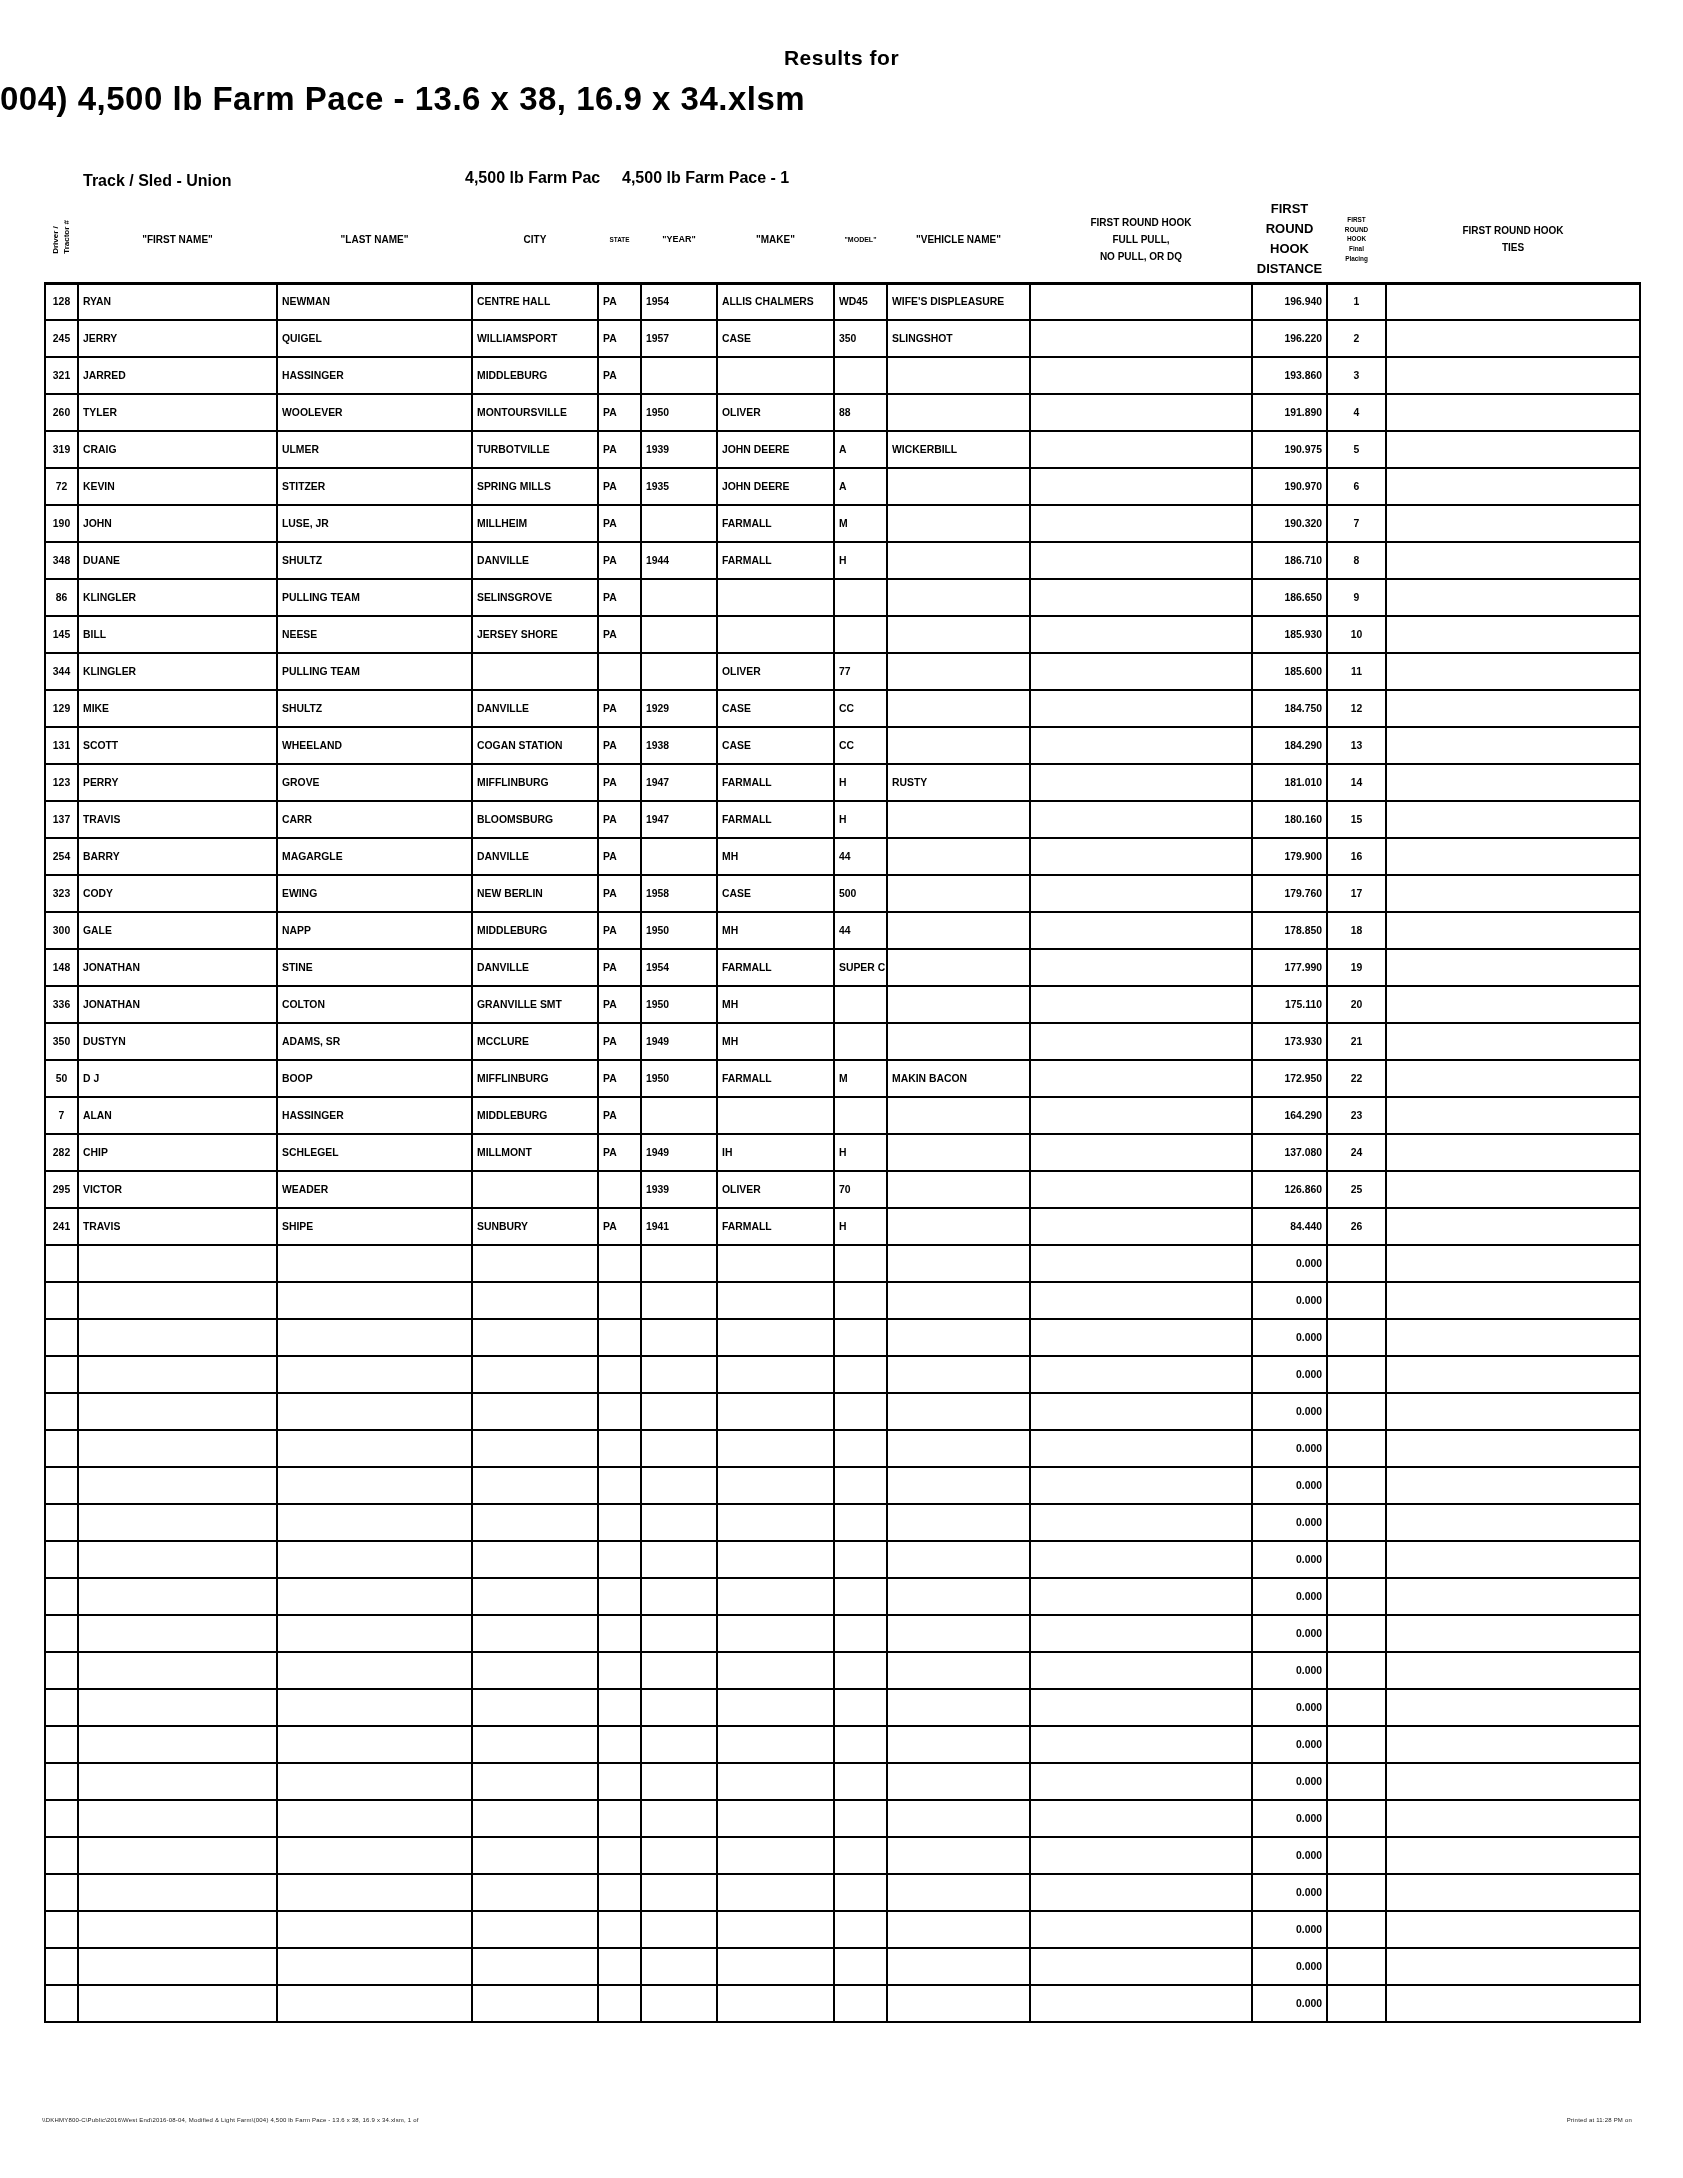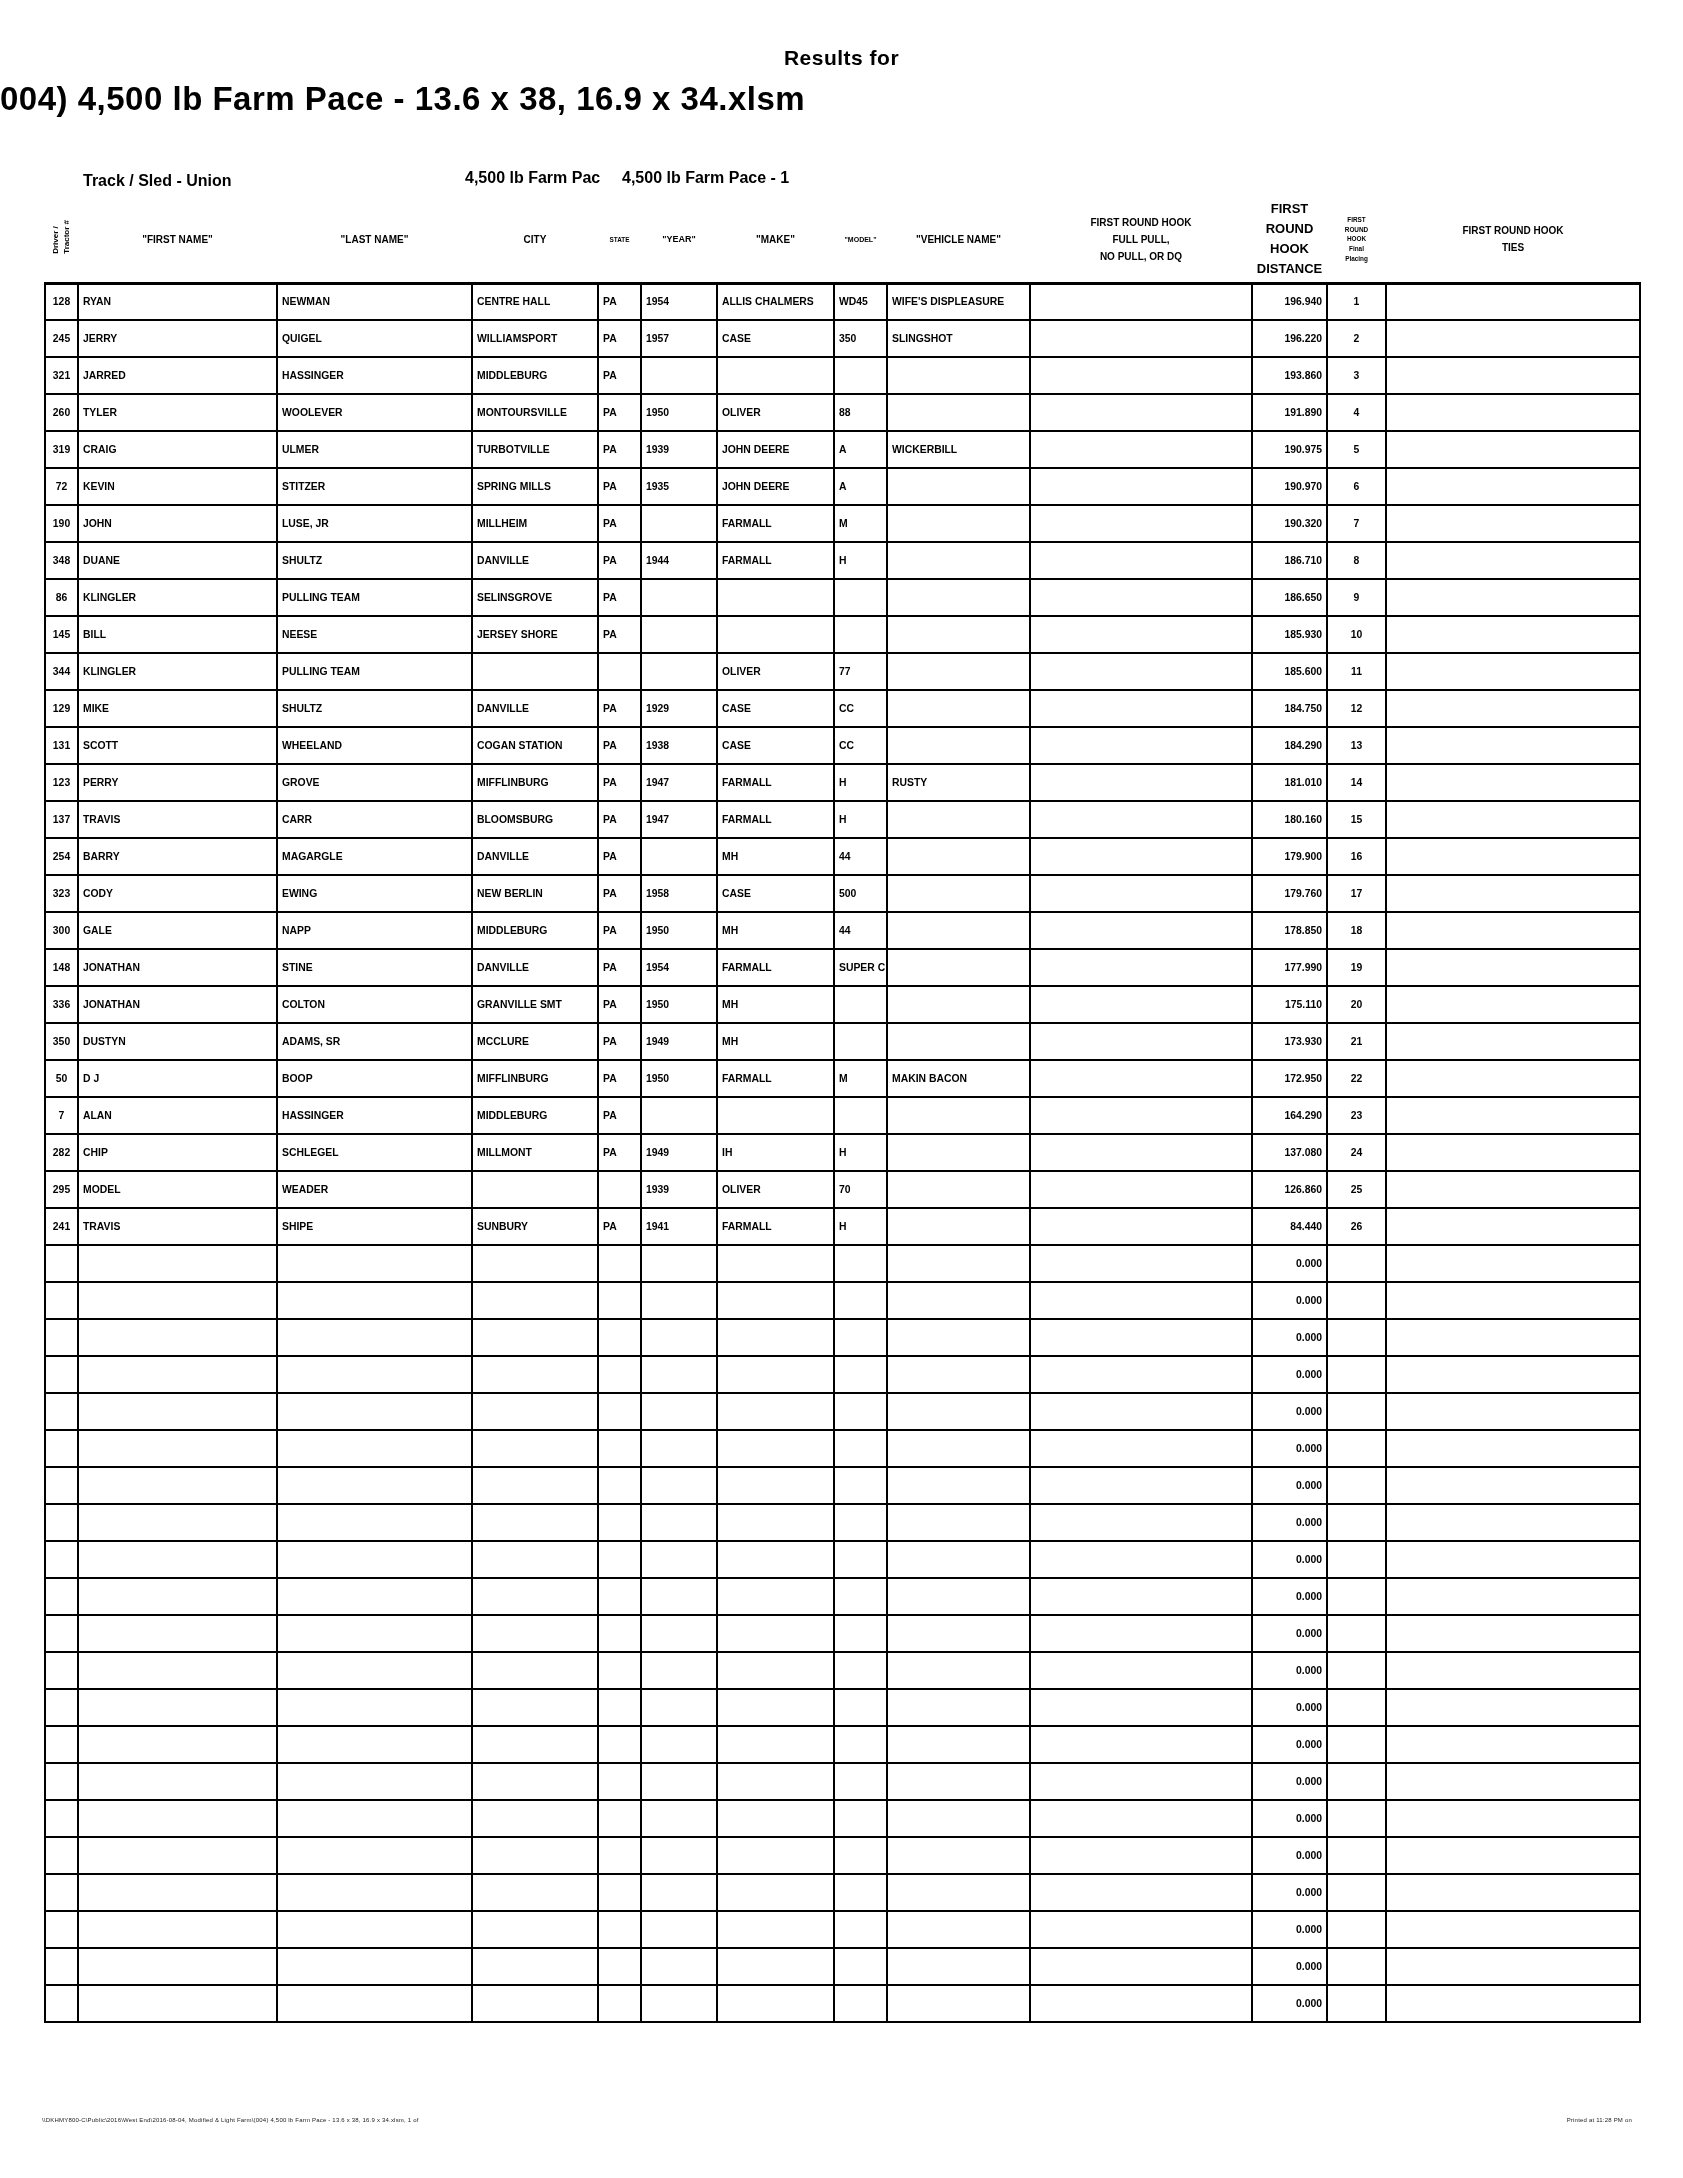--- a/index.html
+++ b/index.html
@@ -482,21 +482,21 @@
         <td class="c6">IH</td>
         <td class="c7">H</td>
         <td class="c8"></td>
         <td class="c9"></td>
         <td class="c10">137.080</td>
         <td class="c11">24</td>
         <td class="c12"></td>
       </tr>
       <tr>
         <td class="c0">295</td>
-        <td class="c1">MODEL</td>
+        <td class="c1">VICTOR</td>
         <td class="c2">WEADER</td>
         <td class="c3"></td>
         <td class="c4"></td>
         <td class="c5">1939</td>
         <td class="c6">OLIVER</td>
         <td class="c7">70</td>
         <td class="c8"></td>
         <td class="c9"></td>
         <td class="c10">126.860</td>
         <td class="c11">25</td>

